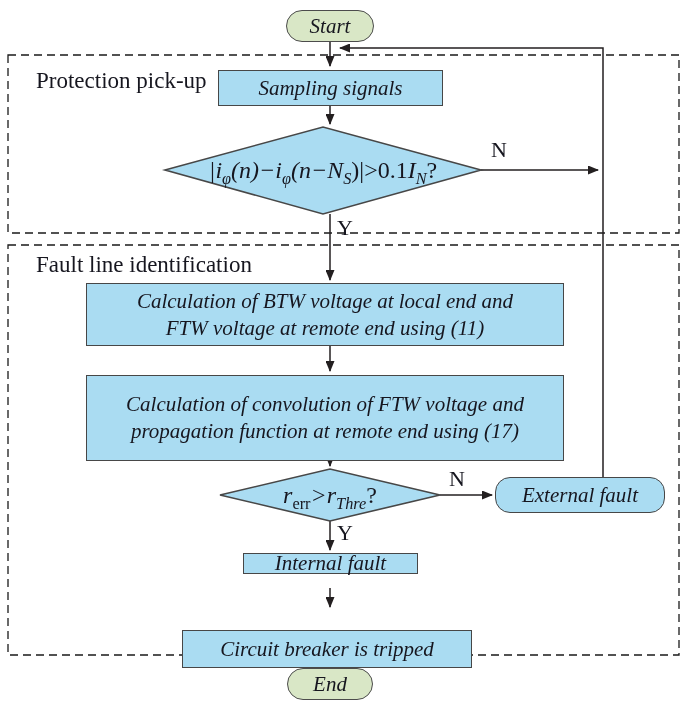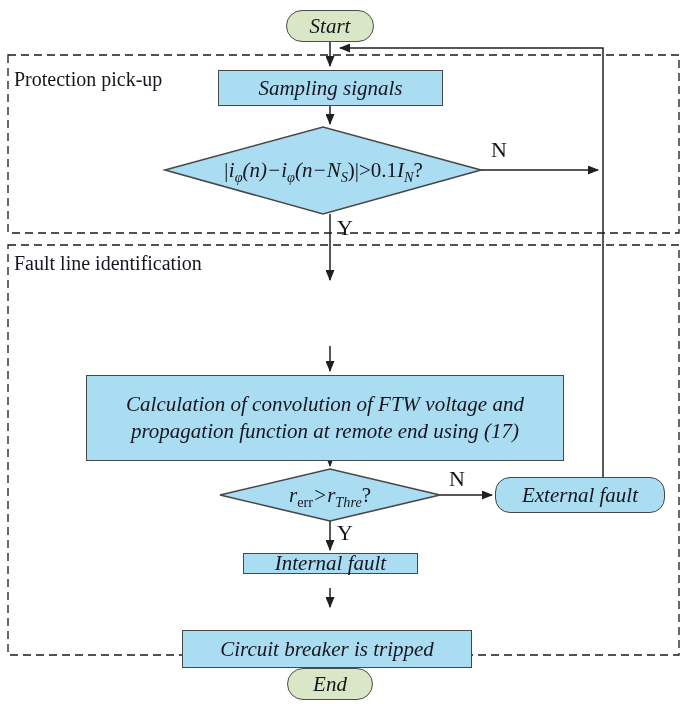--- a/index.html
+++ b/index.html
@@ -23,23 +23,23 @@
     background:var(--process-fill);border:1.6px solid var(--border);
     font-size:21px;line-height:1.28;font-style:italic;
   }
   .terminal{
     background:var(--terminal-fill);border:1.7px solid #4c4c4c;border-radius:17px;
     font-size:21px;
   }
   .multiline{flex-direction:column;font-size:21px;}
   .overlay{
     position:absolute;display:flex;align-items:center;justify-content:center;
-    text-align:left;background:transparent;border:none;font-size:21px;
+    text-align:left;background:transparent;border:none;font-size:24px;
   }
-  .grouplabel{position:absolute;font-size:20px;white-space:nowrap;}
+  .grouplabel{position:absolute;font-size:23px;white-space:nowrap;margin-left:22px;}
   .branch{position:absolute;font-size:22px;}
   .it{font-style:italic;}
   sub{font-size:0.68em;line-height:0;}
   .dashedrect{fill:none;stroke:var(--dash);stroke-width:1.3;stroke-dasharray:8 5;}
   .diamond{fill:var(--process-fill);stroke:var(--border);stroke-width:1.6;}
   .conn{fill:none;stroke:var(--line);stroke-width:1.5;}
   .arrowhead{fill:var(--line);}
 </style>
 </head>
 <body>
@@ -80,20 +80,24 @@
     <span>Start</span>
   </div>
   <div class="node terminal" style="left:287px;top:668px;width:86px;height:32px;">
     <span>End</span>
   </div>
 
   <div class="node" style="left:218px;top:70px;width:225px;height:36px;">
     <span>Sampling signals</span>
   </div>
 
+  <div class="node multiline" style="left:86px;top:283px;width:478px;height:63px;">
+    <span>Calculation of BTW voltage at local end and</span>
+    <span>FTW voltage at remote end using (11)</span>
+  </div>
 
   <div class="node multiline" style="left:86px;top:375px;width:478px;height:86px;">
     <span>Calculation of convolution of FTW voltage and</span>
     <span>propagation function at remote end using (17)</span>
   </div>
 
   <div class="node" style="left:495px;top:477px;width:170px;height:36px;border-radius:15px;">
     <span>External fault</span>
   </div>
 

